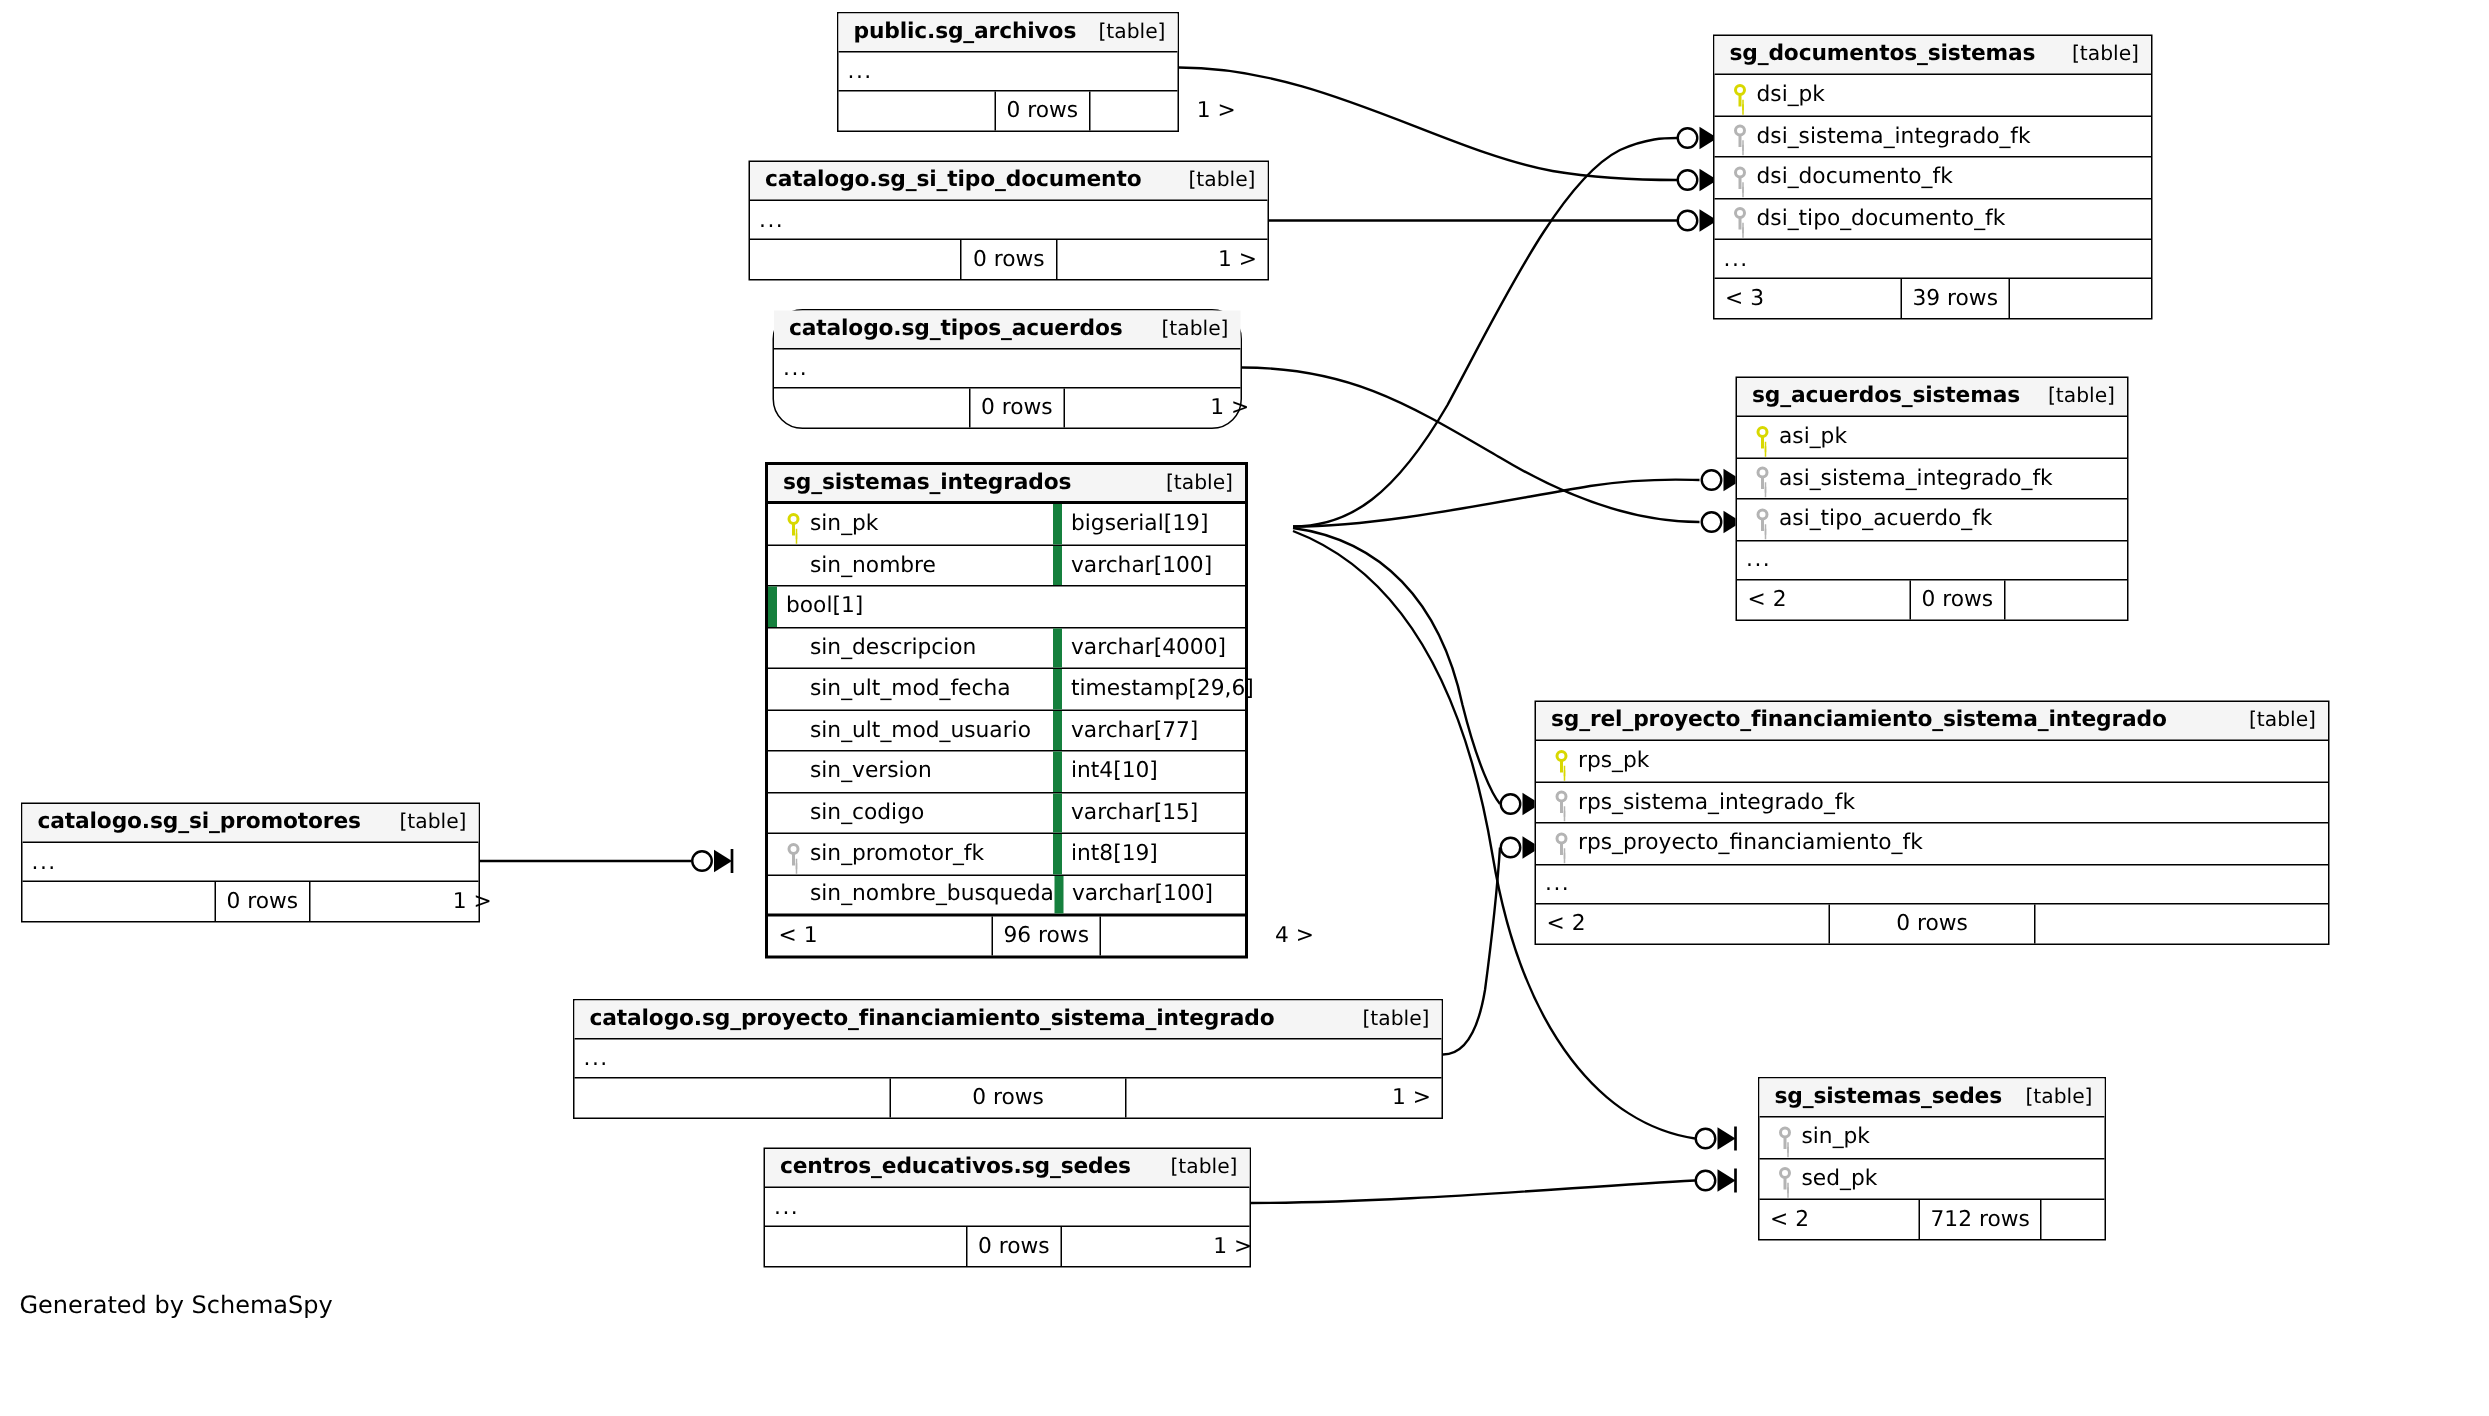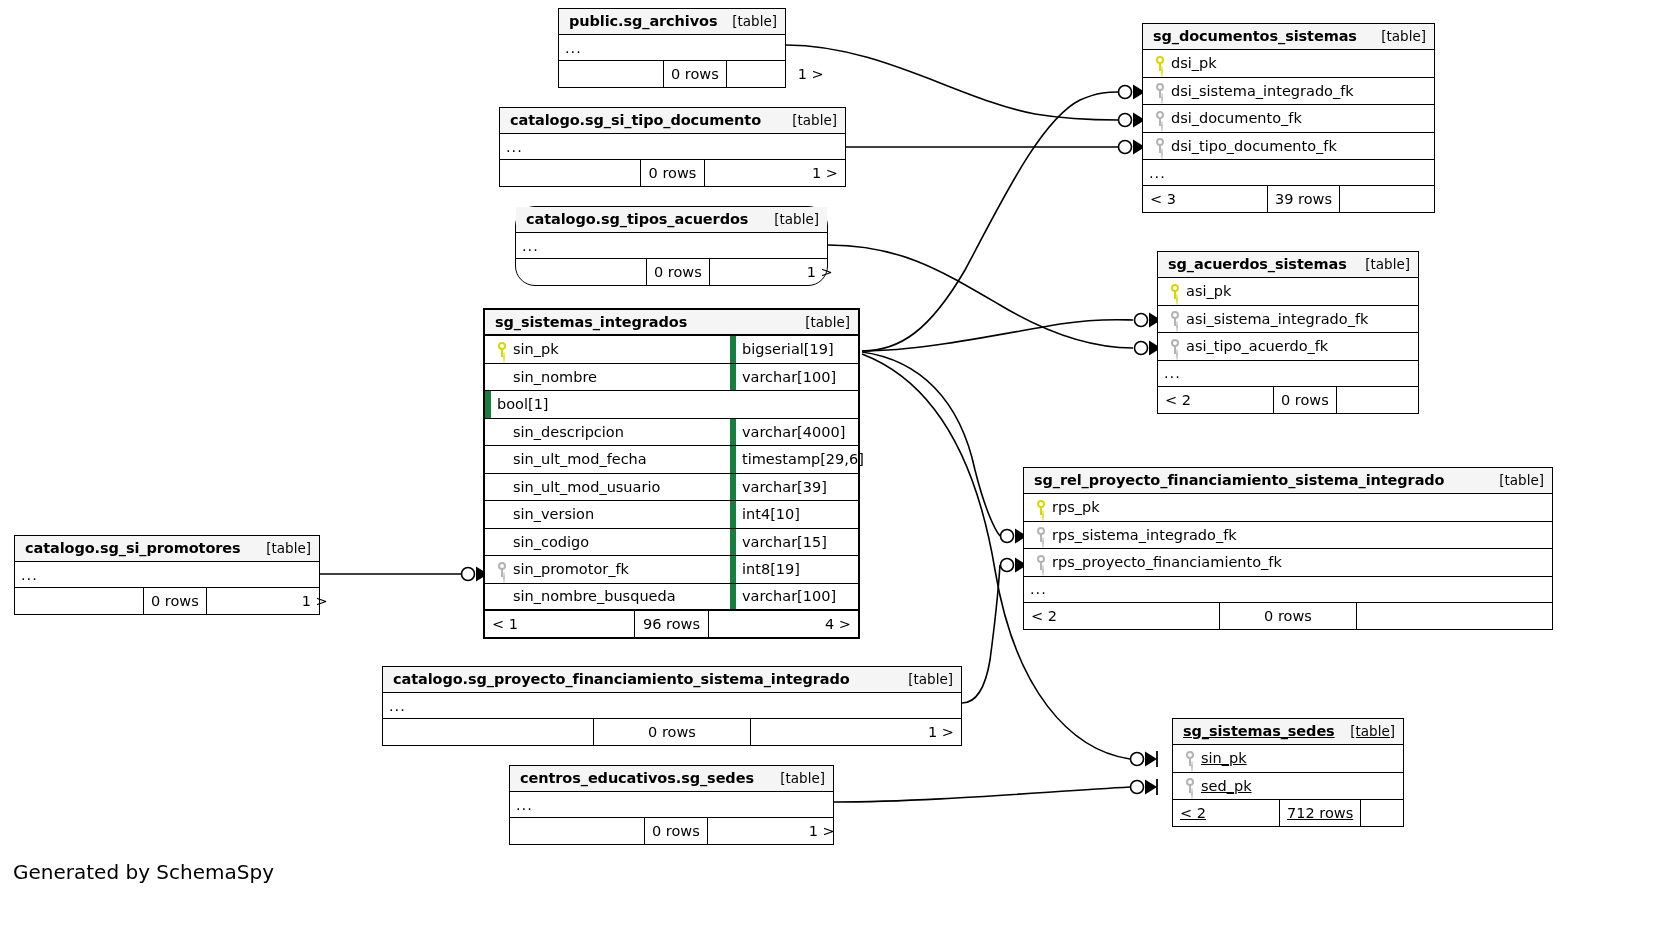--- a/index.html
+++ b/index.html
@@ -139,21 +139,21 @@
     white-space: nowrap;
   }
   .foot-left  { flex: 0 0 auto; justify-content: flex-start; }
   .foot-mid   { flex: 1 1 auto; justify-content: center;
                 border-left: 1px solid #000000; border-right: 1px solid #000000; }
   .foot-right { flex: 0 0 auto; justify-content: flex-end; }
   .caption {
     position: absolute;
     left: 13px;
     top: 860px;
-    font-size: 20px;
+    font-size: 16px;
     color: #000000;
     white-space: nowrap;
   }
 </style>
 </head>
 <body>
 
 <div id="canvas">
 
   <svg id="edges" viewBox="0 0 1659 944" xmlns="http://www.w3.org/2000/svg">
@@ -232,21 +232,21 @@
           <span class="tbl-name">catalogo.sg_tipos_acuerdos</span>
           <span class="tbl-kind">[table]</span>
         </div>
         <div class="ellipsis-row">...</div>
         <div class="footer-row">
           <div class="foot-cell foot-left" style="width: 94px;"></div>
           <div class="foot-cell foot-mid">0 rows</div>
           <div class="foot-cell foot-right" style="width: 94px;">1 &gt;</div>
         </div>
       </div>
-      <div class="table-node thick" style="left: 483px; top: 308px; width: 377px;">
+      <div class="table-node thick" style="left: 510px; top: 308px; width: 322px;">
         <div class="tbl-header">
           <span class="tbl-name">sg_sistemas_integrados</span>
           <span class="tbl-kind">[table]</span>
         </div>
         <div class="col-row">
           <div class="col-name">
             <span class="keyslot">
               <span class="key-icon key-pk"></span>
             </span>
             <span>sin_pk</span>
@@ -275,21 +275,21 @@
             <span class="keyslot"></span>
             <span>sin_ult_mod_fecha</span>
           </div>
           <div class="col-type" style="width: 128px;">timestamp[29,6]</div>
         </div>
         <div class="col-row">
           <div class="col-name">
             <span class="keyslot"></span>
             <span>sin_ult_mod_usuario</span>
           </div>
-          <div class="col-type" style="width: 128px;">varchar[39]</div>
+          <div class="col-type" style="width: 128px;">varchar[77]</div>
         </div>
         <div class="col-row">
           <div class="col-name">
             <span class="keyslot"></span>
             <span>sin_version</span>
           </div>
           <div class="col-type" style="width: 128px;">int4[10]</div>
         </div>
         <div class="col-row">
           <div class="col-name">
@@ -465,21 +465,21 @@
             <span>rps_proyecto_financiamiento_fk</span>
           </div>
         </div>
         <div class="ellipsis-row">...</div>
         <div class="footer-row">
           <div class="foot-cell foot-left" style="width: 159px;">&lt; 2</div>
           <div class="foot-cell foot-mid">0 rows</div>
           <div class="foot-cell foot-right" style="width: 159px;"></div>
         </div>
       </div>
-      <div class="table-node" style="left: 1172px; top: 718px; width: 232px; text-decoration: underline;">
+      <div class="table-node" style="left: 1172px; top: 718px; width: 232px;">
         <div class="tbl-header">
           <span class="tbl-name">sg_sistemas_sedes</span>
           <span class="tbl-kind">[table]</span>
         </div>
         <div class="col-row">
           <div class="col-name">
             <span class="keyslot">
               <span class="key-icon key-fk"></span>
             </span>
             <span>sin_pk</span>

